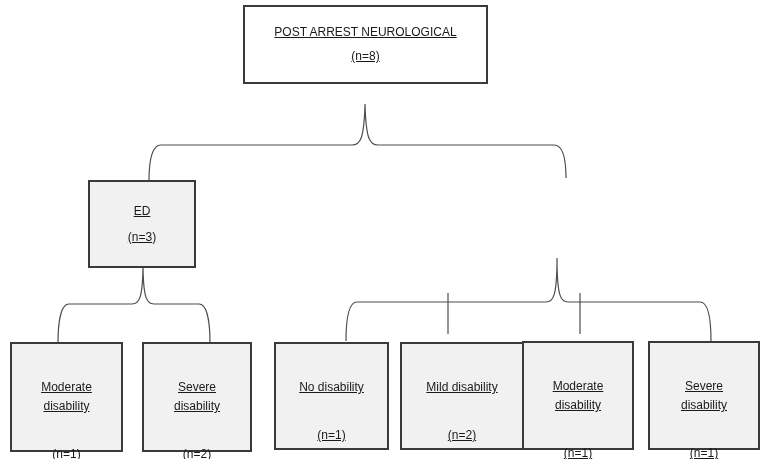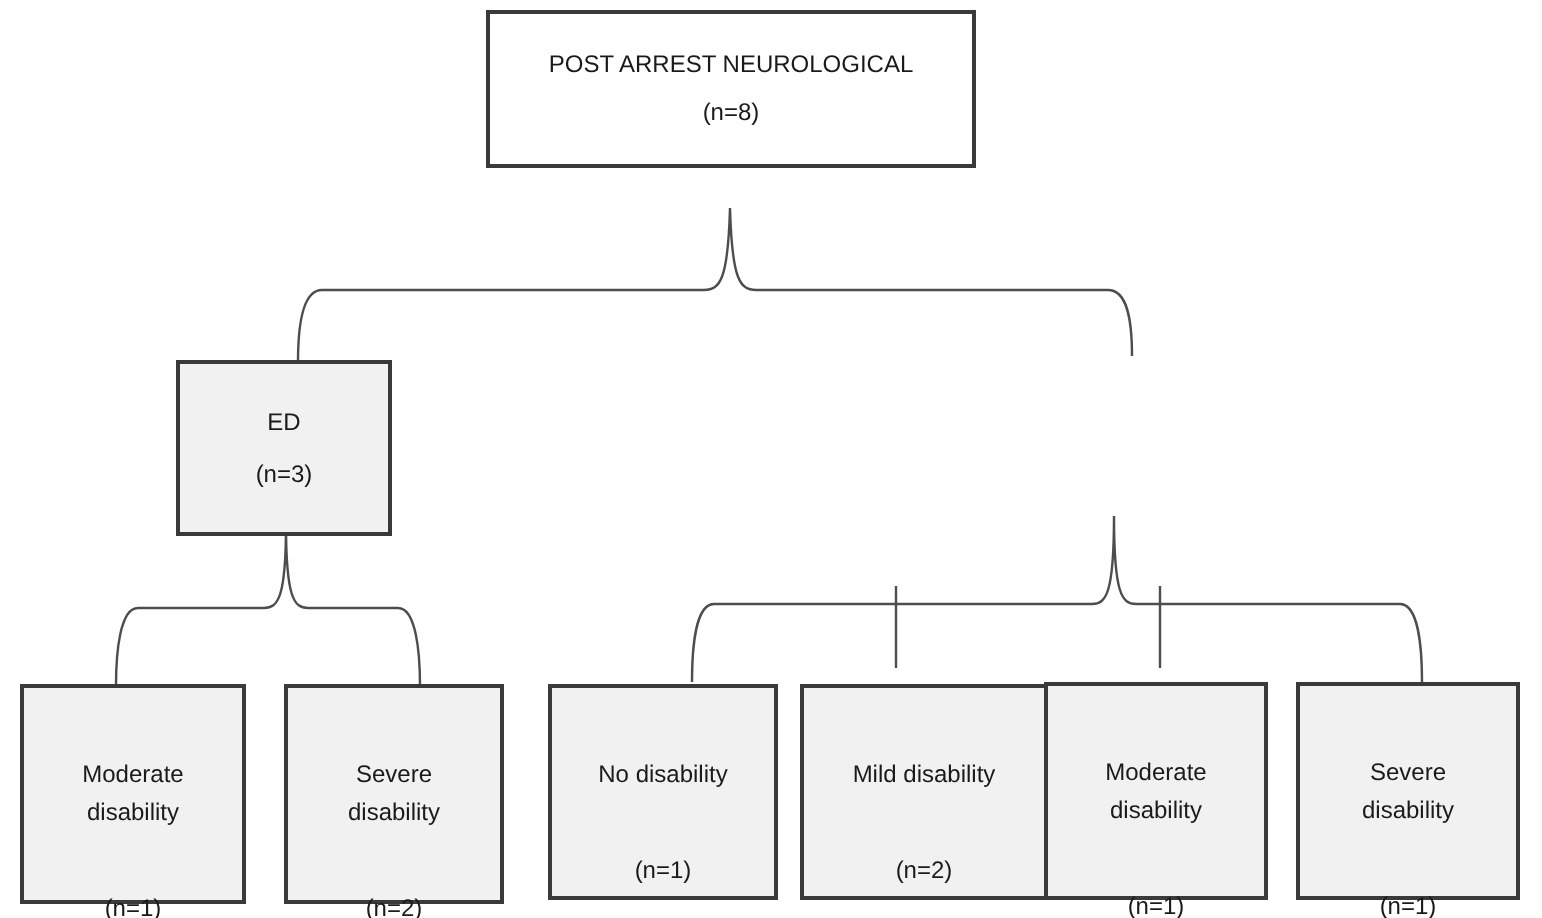--- a/index.html
+++ b/index.html
@@ -38,20 +38,21 @@
     position: absolute;
     border: 2px solid var(--box-border);
     background: var(--box-fill);
     color: var(--text);
     font-size: 12px;
     line-height: 19px;
     text-align: center;
     display: flex;
     flex-direction: column;
     align-items: center;
+    text-decoration: underline;
   }
   .box.root {
     background: var(--root-fill);
     justify-content: center;
   }
   .box.lvl2 {
     justify-content: center;
   }
   .box.leaf {
     justify-content: flex-start;

